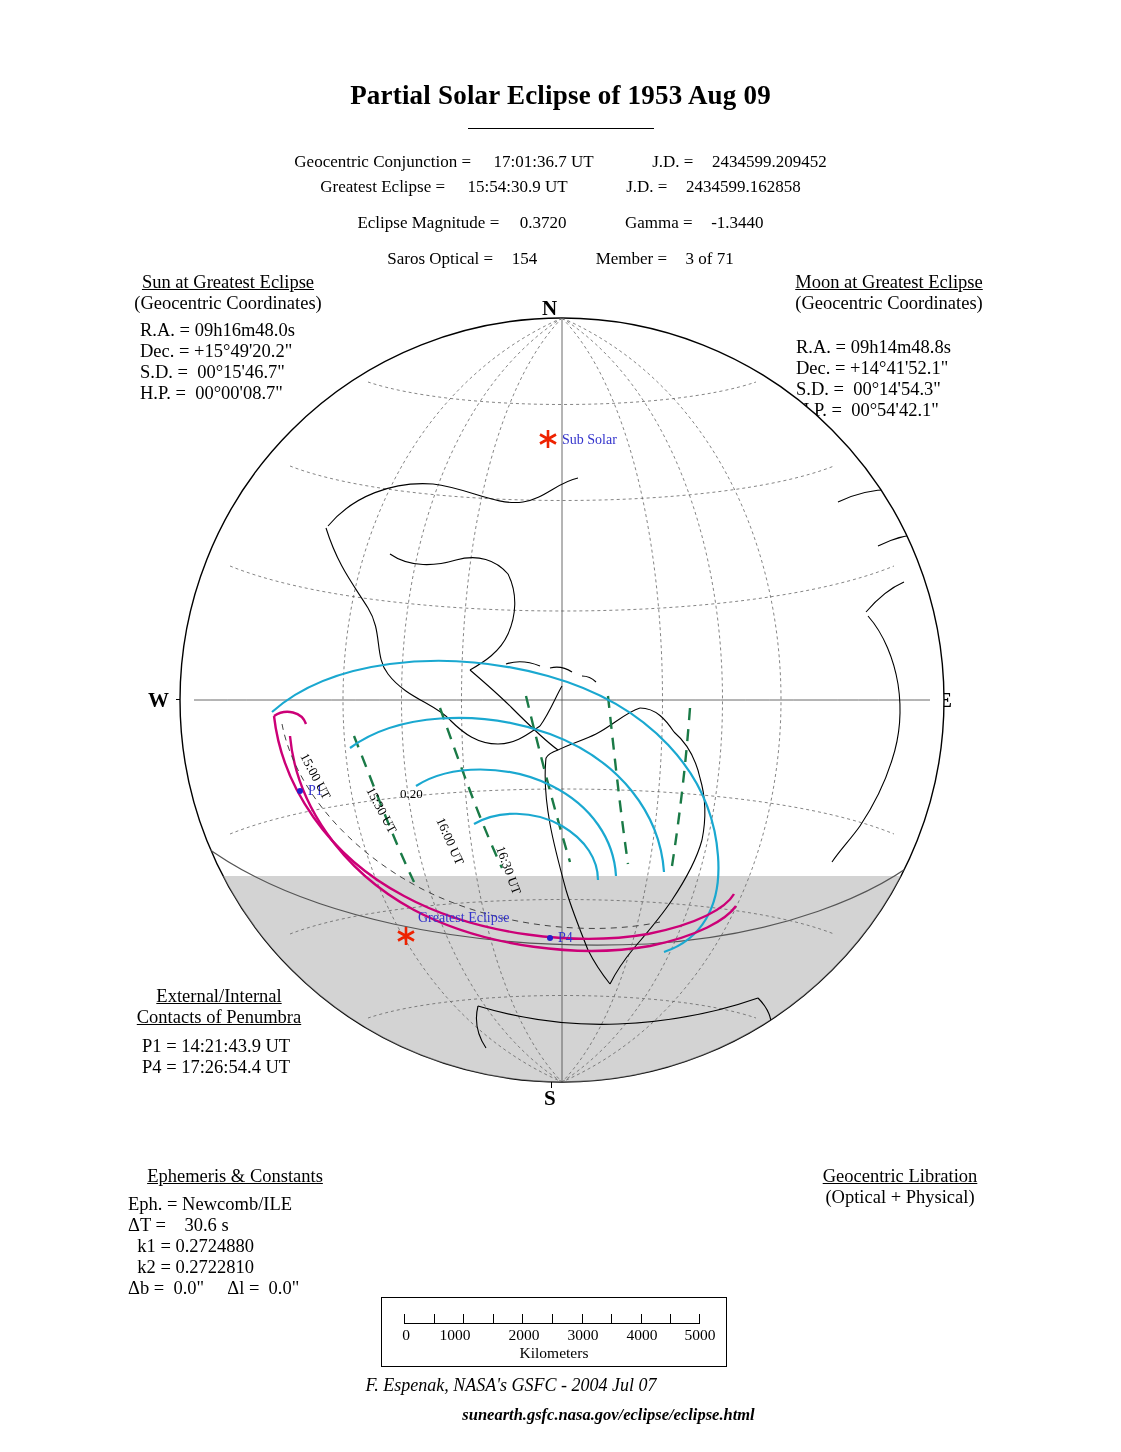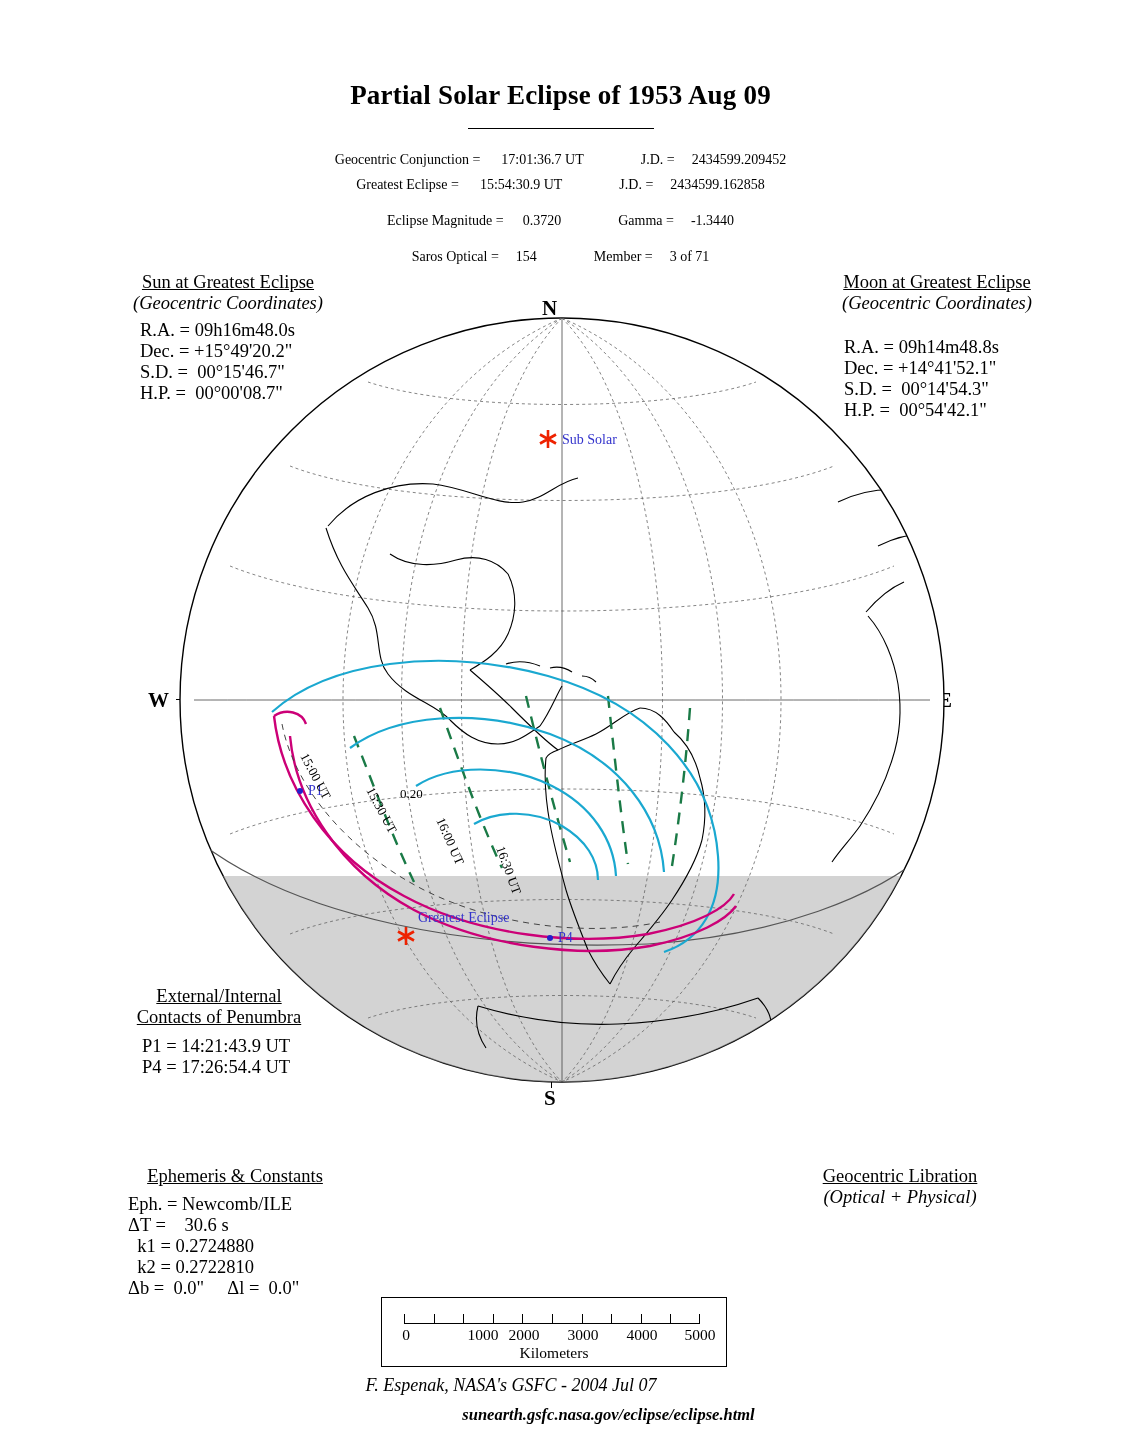--- a/index.html
+++ b/index.html
@@ -28,48 +28,47 @@
   #title-rule {
     top: 128px;
     left: 468px;
     width: 186px;
     border-bottom: 1px solid #000;
   }
   .hdr-line {
     width: 1121px;
     left: 0;
     text-align: center;
-    font-size: 14px;
+    font-size: 17px;
   }
   #hdr1 { top: 152px; }
   #hdr2 { top: 177px; }
   #hdr3 { top: 213px; }
   #hdr4 { top: 249px; }
   .hdr-col {
     display: inline-block;
   }
 
   
   .panel { font-size: 18.5px; line-height: 21px; }
   .panel .ph {
     text-align: center;
     text-decoration: underline;
     white-space: nowrap;
   }
   .panel .ph2 {
     text-align: center;
     white-space: nowrap;
-    font-style: italic;
   }
   .panel .row { white-space: pre; }
 
   #sun-panel { top: 272px; left: 128px; width: 200px; }
   #sun-panel .rows { margin-top: 6px; padding-left: 12px; }
 
-  #moon-panel { top: 272px; left: 832px; width: 210px; }
+  #moon-panel { top: 272px; left: 784px; width: 210px; }
   #moon-panel .rows { margin-top: 23px; padding-left: 12px; }
 
   #contacts-panel { top: 986px; left: 124px; width: 190px; }
   #contacts-panel .rows { margin-top: 8px; padding-left: 18px; }
 
   #eph-panel { top: 1166px; left: 120px; width: 230px; }
   #eph-panel .rows { margin-top: 7px; }
   #eph-panel .row { text-align: left; padding-left: 8px;}
 
   #lib-panel { top: 1166px; left: 790px; width: 220px; }
@@ -422,21 +421,21 @@
     <div class="tk" style="left:118.4px"></div>
     <div class="tk" style="left:148px"></div>
     <div class="tk" style="left:177.6px"></div>
     <div class="tk" style="left:207.2px"></div>
     <div class="tk" style="left:236.8px"></div>
     <div class="tk" style="left:266.4px"></div>
     <div class="tk" style="left:295px"></div>
   </div>
   <div id="scale-labels">
     <span style="left:24px">0</span>
-    <span style="left:101px">1000</span>
+    <span style="left:73px">1000</span>
     <span style="left:142px">2000</span>
     <span style="left:201px">3000</span>
     <span style="left:260px">4000</span>
     <span style="left:318px">5000</span>
   </div>
   <div id="scale-unit">Kilometers</div>
 </div>
 
 <div class="abs" id="credit">F. Espenak, NASA's GSFC -  2004 Jul 07</div>
 <div class="abs" id="url">sunearth.gsfc.nasa.gov/eclipse/eclipse.html</div>

